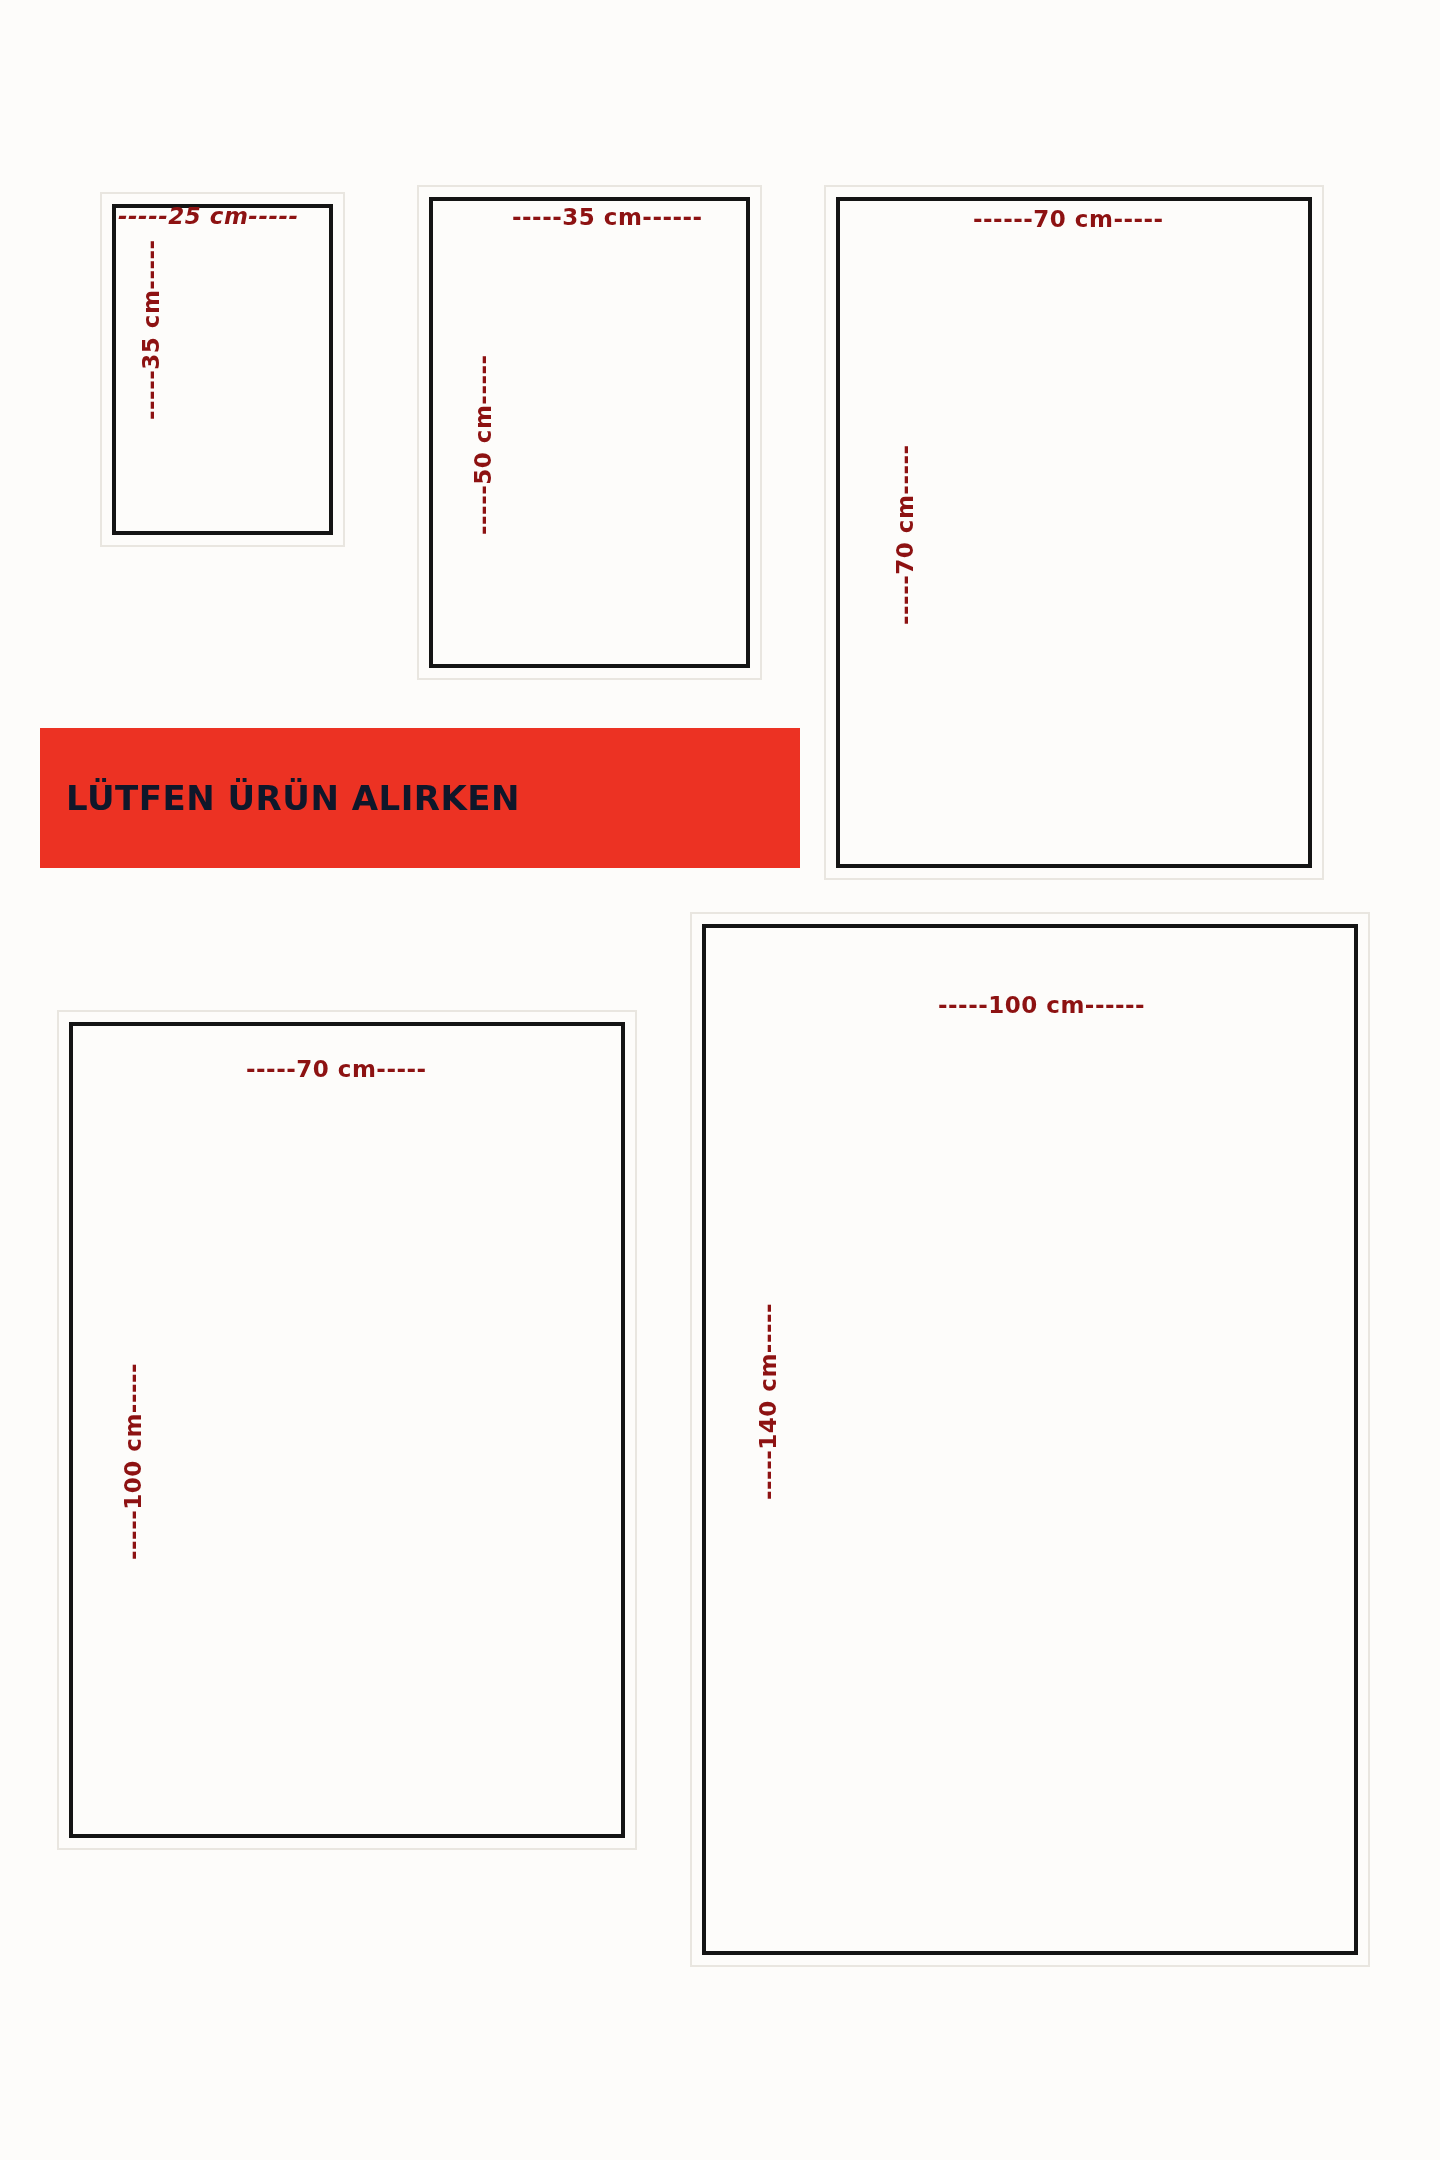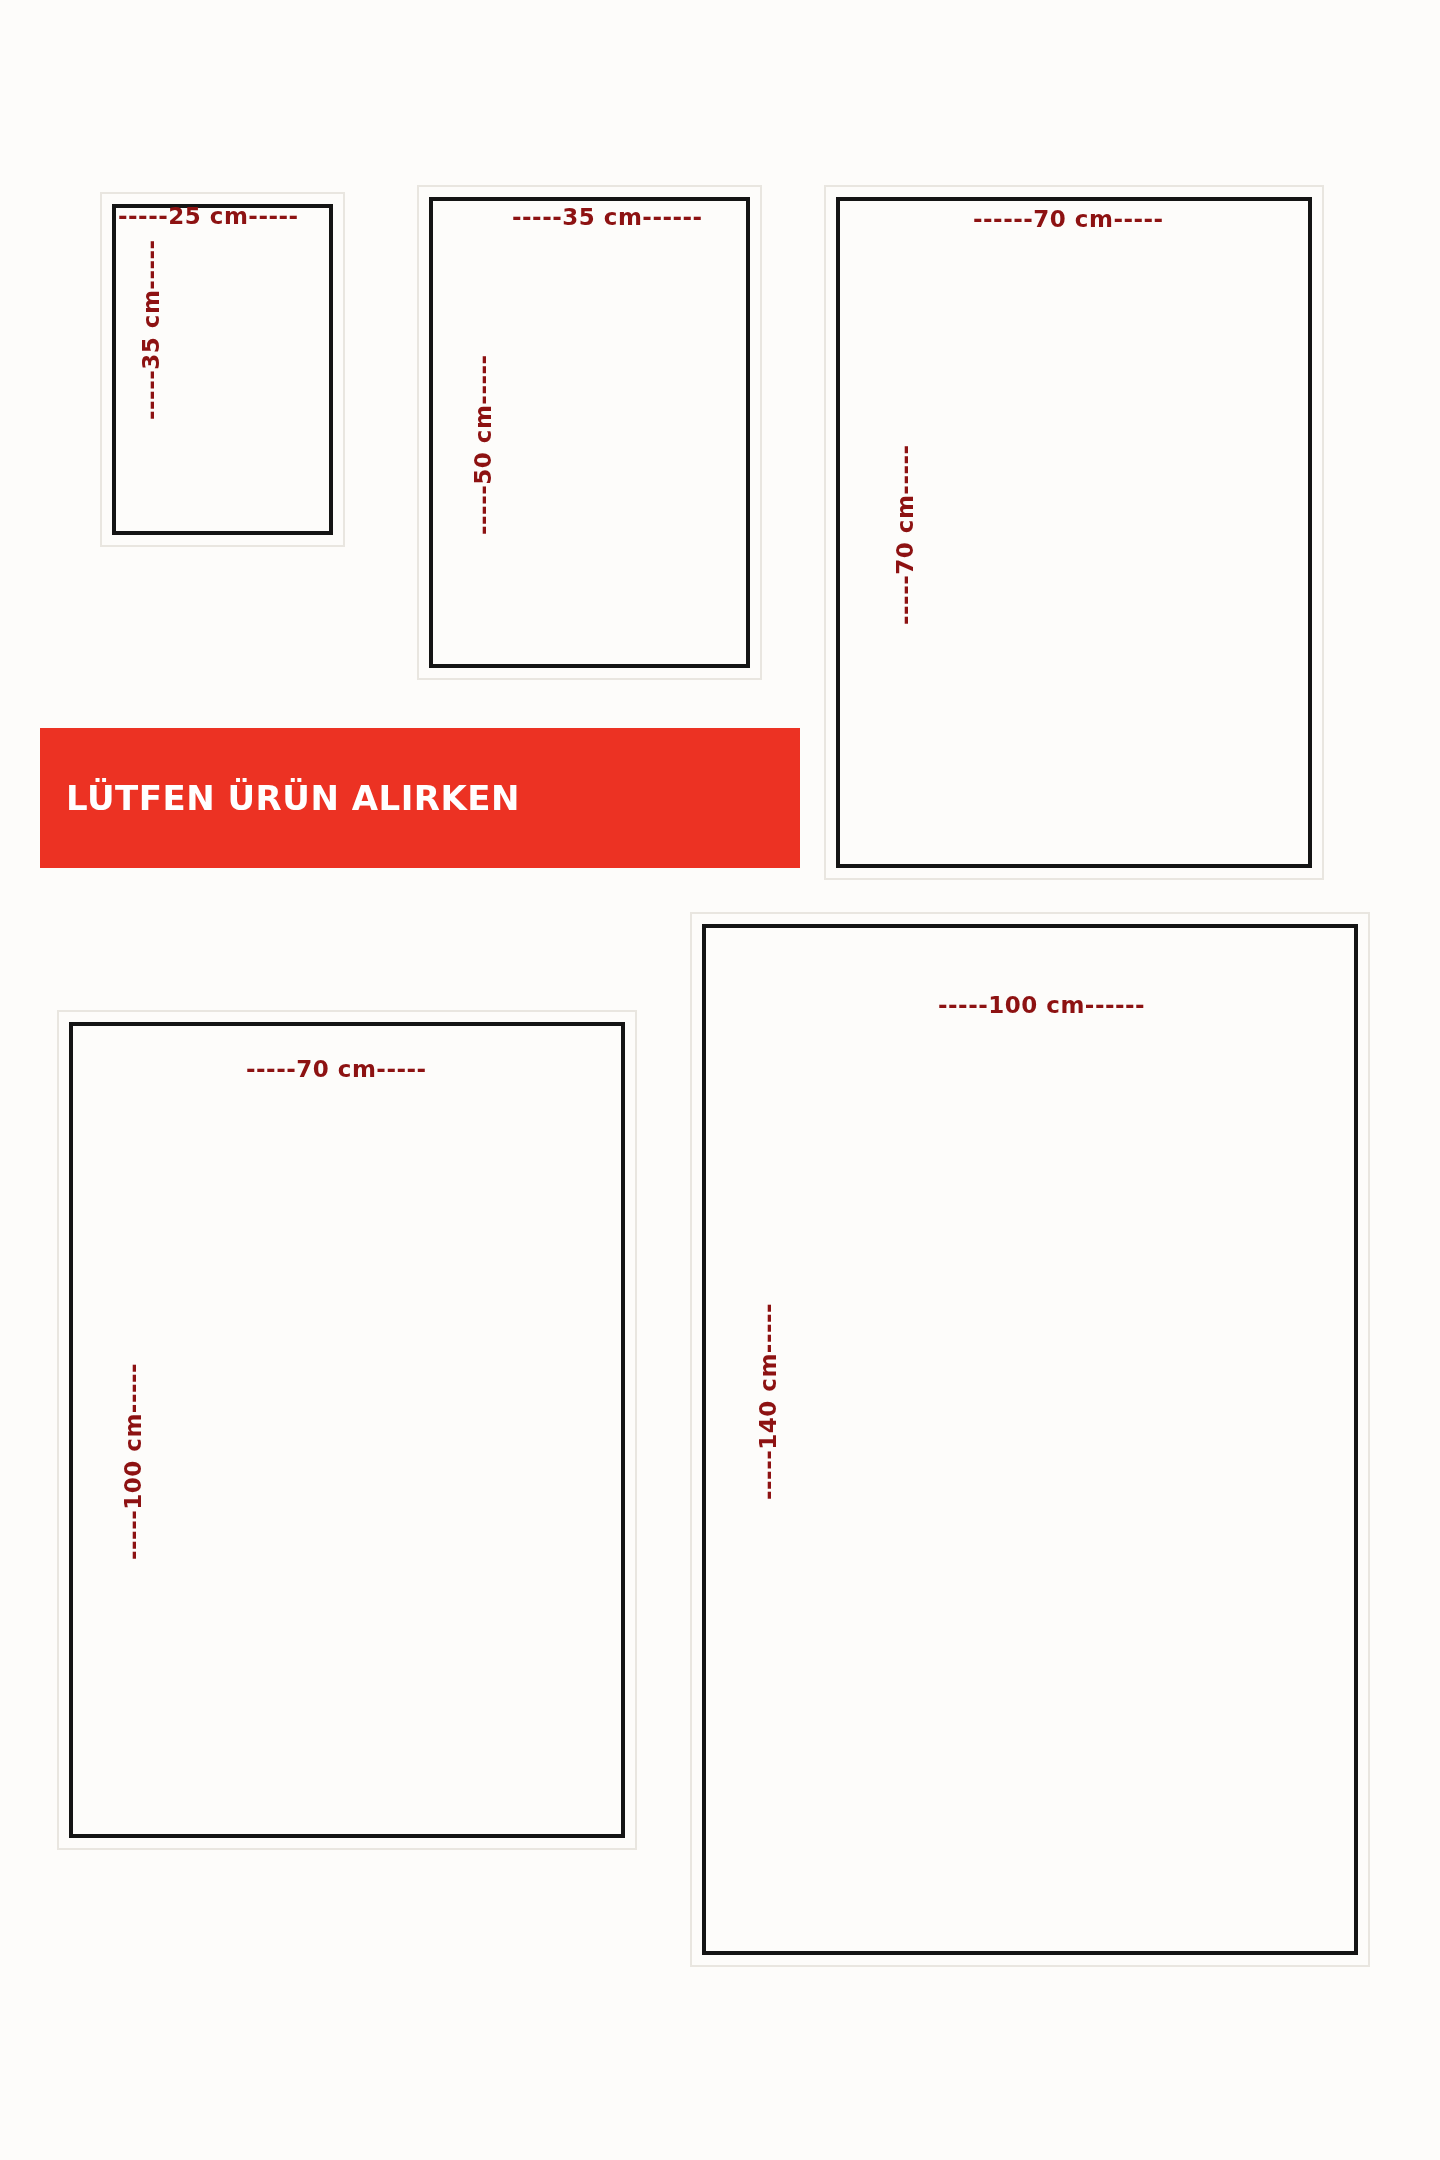--- a/index.html
+++ b/index.html
@@ -55,38 +55,38 @@
   .banner {
     position: absolute;
     background: #ec3223;
     display: flex;
     flex-direction: column;
     justify-content: center;
     padding: 14px 26px;
     box-sizing: border-box;
   }
   .banner .line {
-    color: #ffffff;
+    color: #0f172a;
     font-family: "DejaVu Sans", sans-serif;
     font-weight: bold;
     font-size: 34px;
     letter-spacing: 0.5px;
     line-height: 1.3;
     white-space: nowrap;
   }
 </style>
 </head>
 <body>
 
 <div id="stage">
 
   <div class="frame" style="left:100px; top:192px; width:245px; height:355px;">
     <div class="frame-inner"></div>
   </div>
-  <div class="dim" style="left:118px; top:205px; font-size:23px;">-----25 cm-----</div>
+  <div class="dim" style="left:118px; top:205px; font-size:23px;font-style:italic;">-----25 cm-----</div>
   <div class="dim vert" style="left:140px; top:420px; font-size:23px;">-----35 cm-----</div>
 
   <div class="frame" style="left:417px; top:185px; width:345px; height:495px;">
     <div class="frame-inner"></div>
   </div>
   <div class="dim" style="left:512px; top:206px; font-size:23px;">-----35 cm------</div>
   <div class="dim vert" style="left:472px; top:535px; font-size:23px;">-----50 cm-----</div>
 
   <div class="frame" style="left:824px; top:185px; width:500px; height:695px;">
     <div class="frame-inner"></div>

